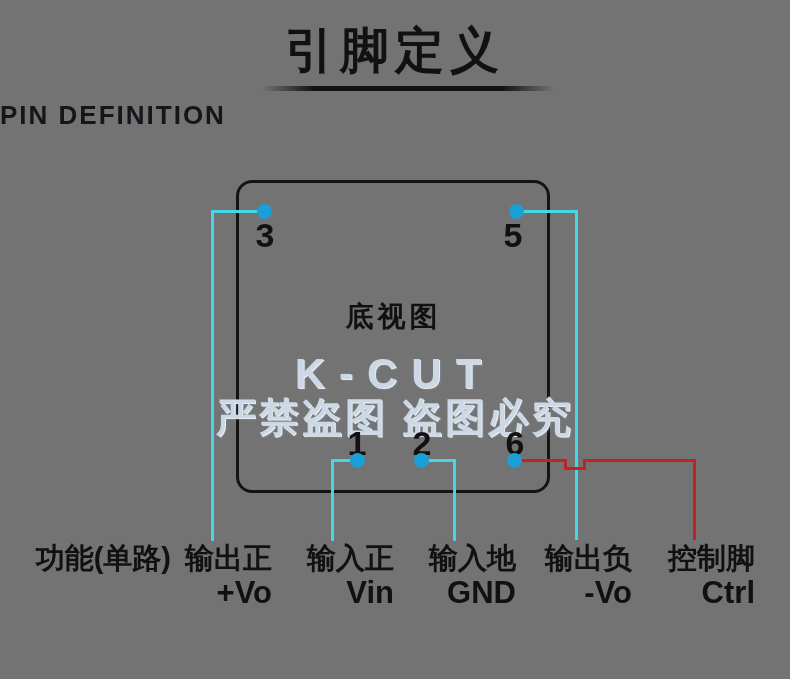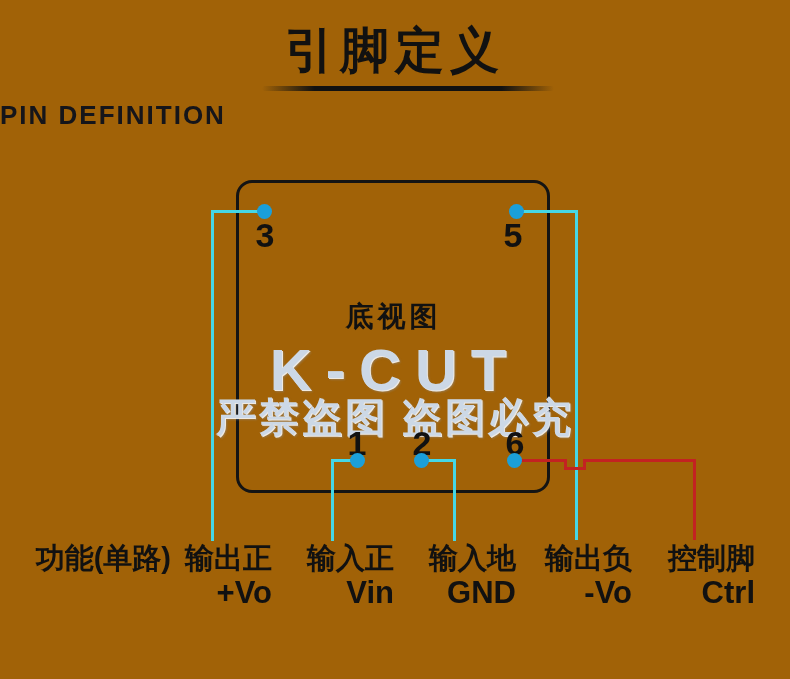--- a/index.html
+++ b/index.html
@@ -5,41 +5,41 @@
   :root{
     --pin-dot:#1b9fd9;
     --wire:#45d7e6;
     --control-wire:#c32222;
     --ink:#111111;
     --watermark:#ccd8e6;
   }
   *{margin:0;padding:0;box-sizing:border-box;}
   html,body{background:#ffffff;}
   body{font-family:"Liberation Sans","DejaVu Sans",sans-serif;color:var(--ink);}
-  .stage{position:relative;width:790px;height:679px;background:#a16207;overflow:hidden;}
+  .stage{position:relative;width:790px;height:679px;background:#737373;overflow:hidden;}
 
   
   .title-cn{position:absolute;left:0;right:0;top:18px;text-align:center;
     font-size:49px;font-weight:900;letter-spacing:6px;color:var(--ink);}
   .title-sep{position:absolute;left:262px;top:86px;width:292px;height:5px;border-radius:3px;
     background:linear-gradient(to right,rgba(17,17,17,0) 0%,#111 18%,#111 82%,rgba(17,17,17,0) 100%);}
   .title-en{position:absolute;left:0;right:0;top:100px;text-align:left;
     font-size:26px;font-weight:700;letter-spacing:2px;color:#15151a;}
 
   
   .module-box{position:absolute;left:236px;top:180px;width:314px;height:313px;
     border:3px solid #141414;border-radius:16px;background:transparent;z-index:1;}
   .view-label{position:absolute;left:237px;top:298px;width:313px;text-align:center;
     font-size:28px;font-weight:700;letter-spacing:4px;color:var(--ink);z-index:3;}
 
   
   .wm{position:absolute;left:0;right:0;text-align:center;color:var(--watermark);
     z-index:2;pointer-events:none;user-select:none;
     text-shadow:1px 1px 0 rgba(255,255,255,.85),2px 2px 2px rgba(140,160,185,.35);}
-  .wm-logo{top:336px;font-size:58px;font-weight:900;letter-spacing:14px;font-style:normal;}
+  .wm-logo{top:350px;font-size:42px;font-weight:900;letter-spacing:14px;font-style:normal;}
   .wm-warning{top:390px;font-size:40px;font-weight:700;letter-spacing:3px;}
 
   
   .wire{position:absolute;background:var(--wire);z-index:4;}
   .wire.red{background:var(--control-wire);z-index:5;}
 
   
   .dot{position:absolute;width:15px;height:15px;border-radius:50%;
     background:var(--pin-dot);z-index:6;}
 

